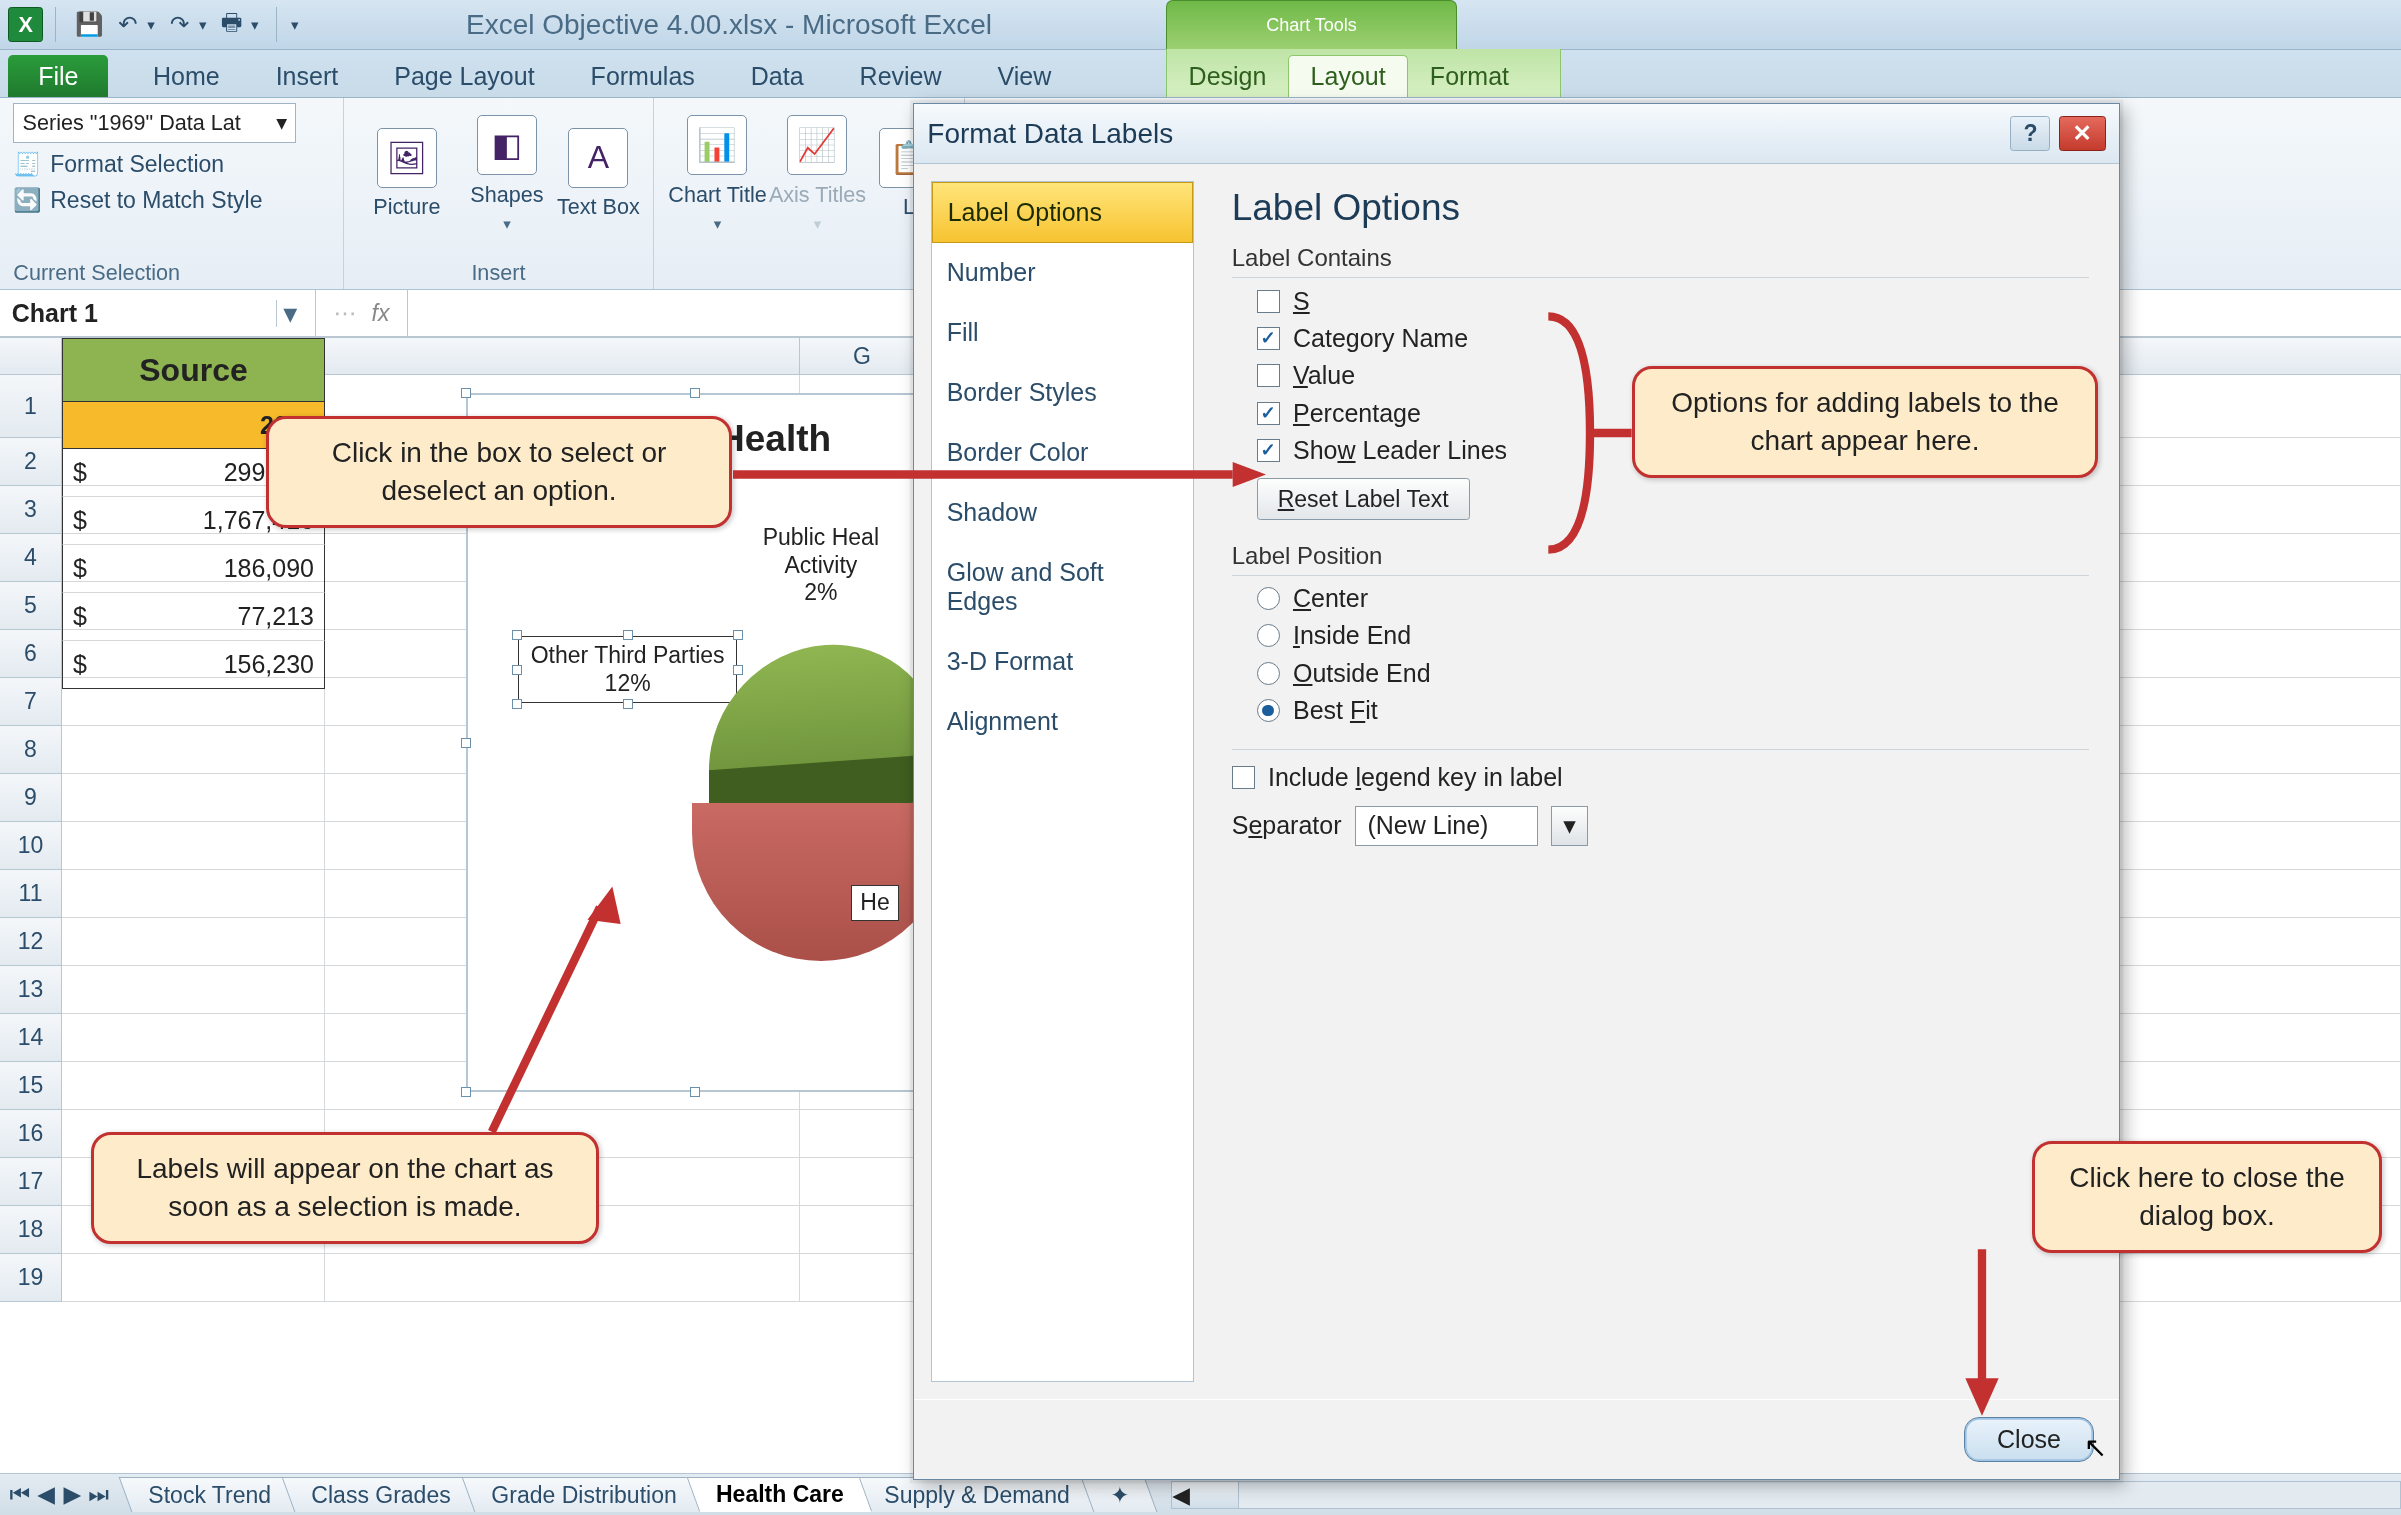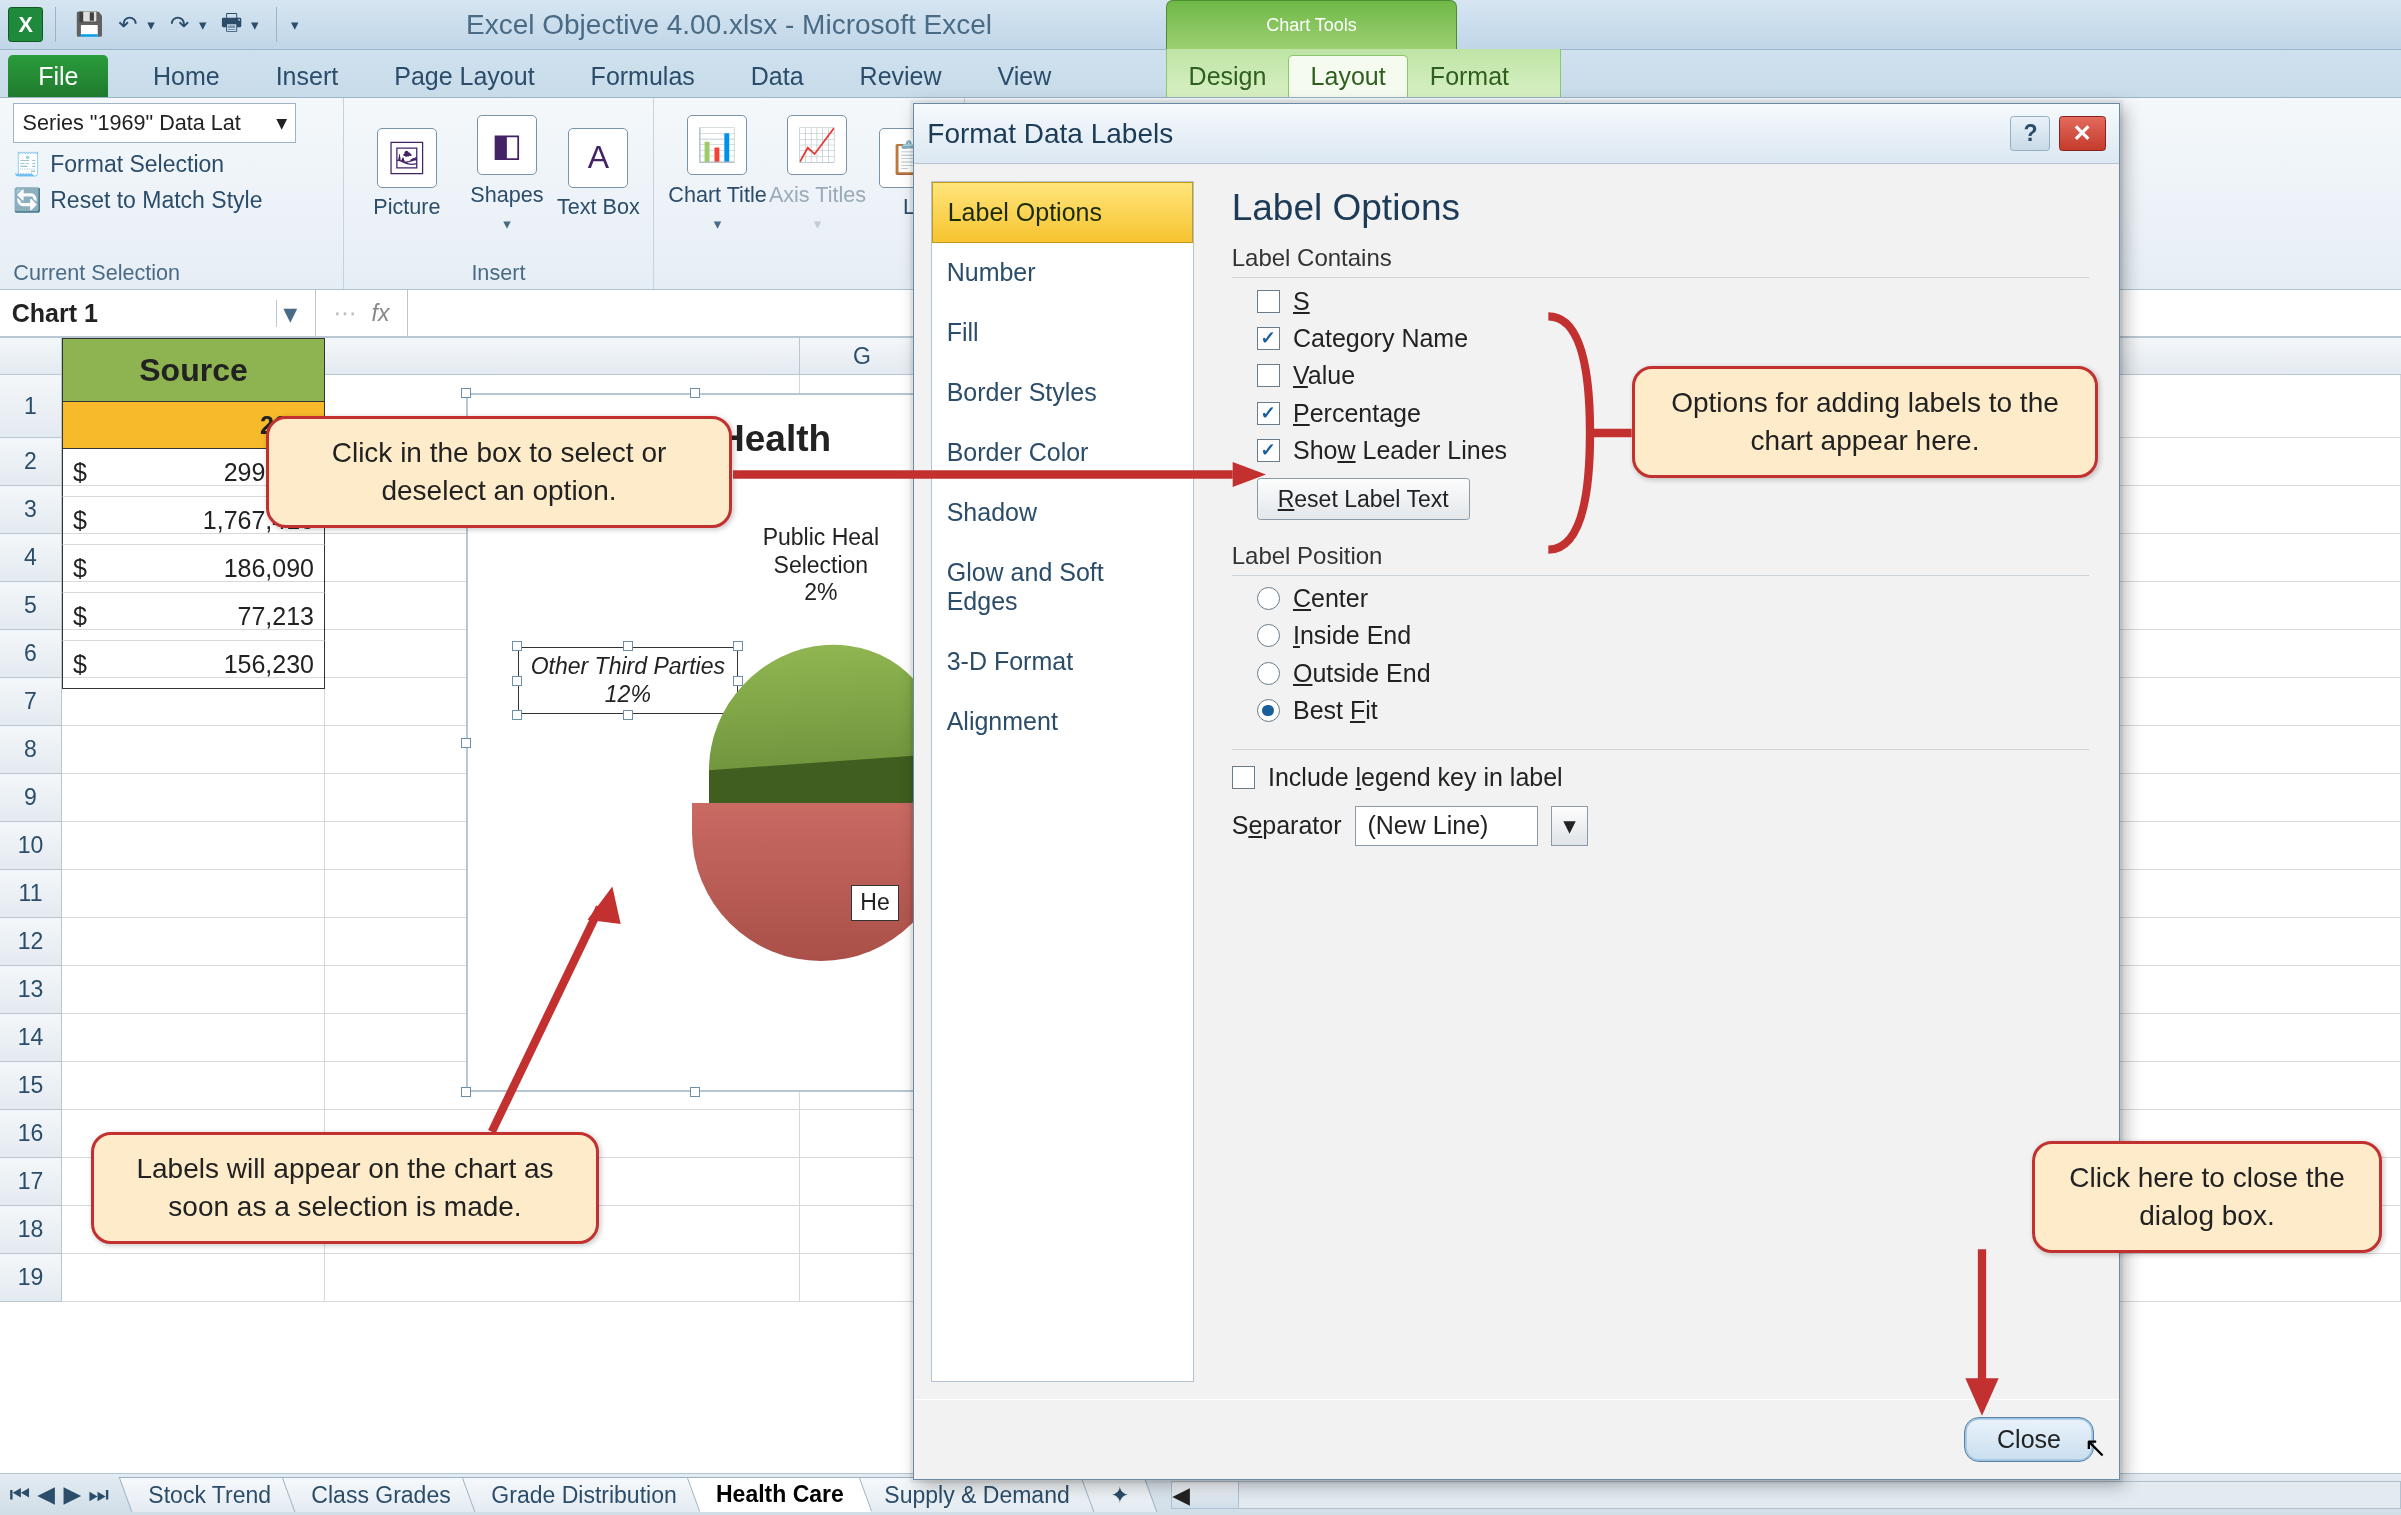--- a/index.html
+++ b/index.html
@@ -417,24 +417,24 @@
           <span>$</span>
           <span>156,230</span>
         </div>
       </div>
   </div>
 
   <div class="chart-obj">
     <div class="chart-title">Health</div>
     <div class="data-label" style="left:283px;top:108px;border:none;margin-top:16px;">
       <span>Public Heal</span><br>
-      <span>Selection</span><br>
+      <span>Activity</span><br>
       <span>2%</span>
     </div>
-    <div class="data-label" style="left:50px;top:252px;font-style:italic;">
+    <div class="data-label" style="left:50px;top:241px;">
       <span>Other Third Parties</span><br>
       <span>12%</span>
       <span class="lbl-handle" style="left:-6.7px;top:-6.7px"></span>
       <span class="lbl-handle" style="right:-6.7px;top:-6.7px"></span>
       <span class="lbl-handle" style="left:-6.7px;bottom:-6.7px"></span>
       <span class="lbl-handle" style="right:-6.7px;bottom:-6.7px"></span>
       <span class="lbl-handle" style="left:50%;top:-6.7px;margin-left:-5px"></span>
       <span class="lbl-handle" style="left:50%;bottom:-6.7px;margin-left:-5px"></span>
       <span class="lbl-handle" style="left:-6.7px;top:50%;margin-top:-5px"></span>
       <span class="lbl-handle" style="right:-6.7px;top:50%;margin-top:-5px"></span>

